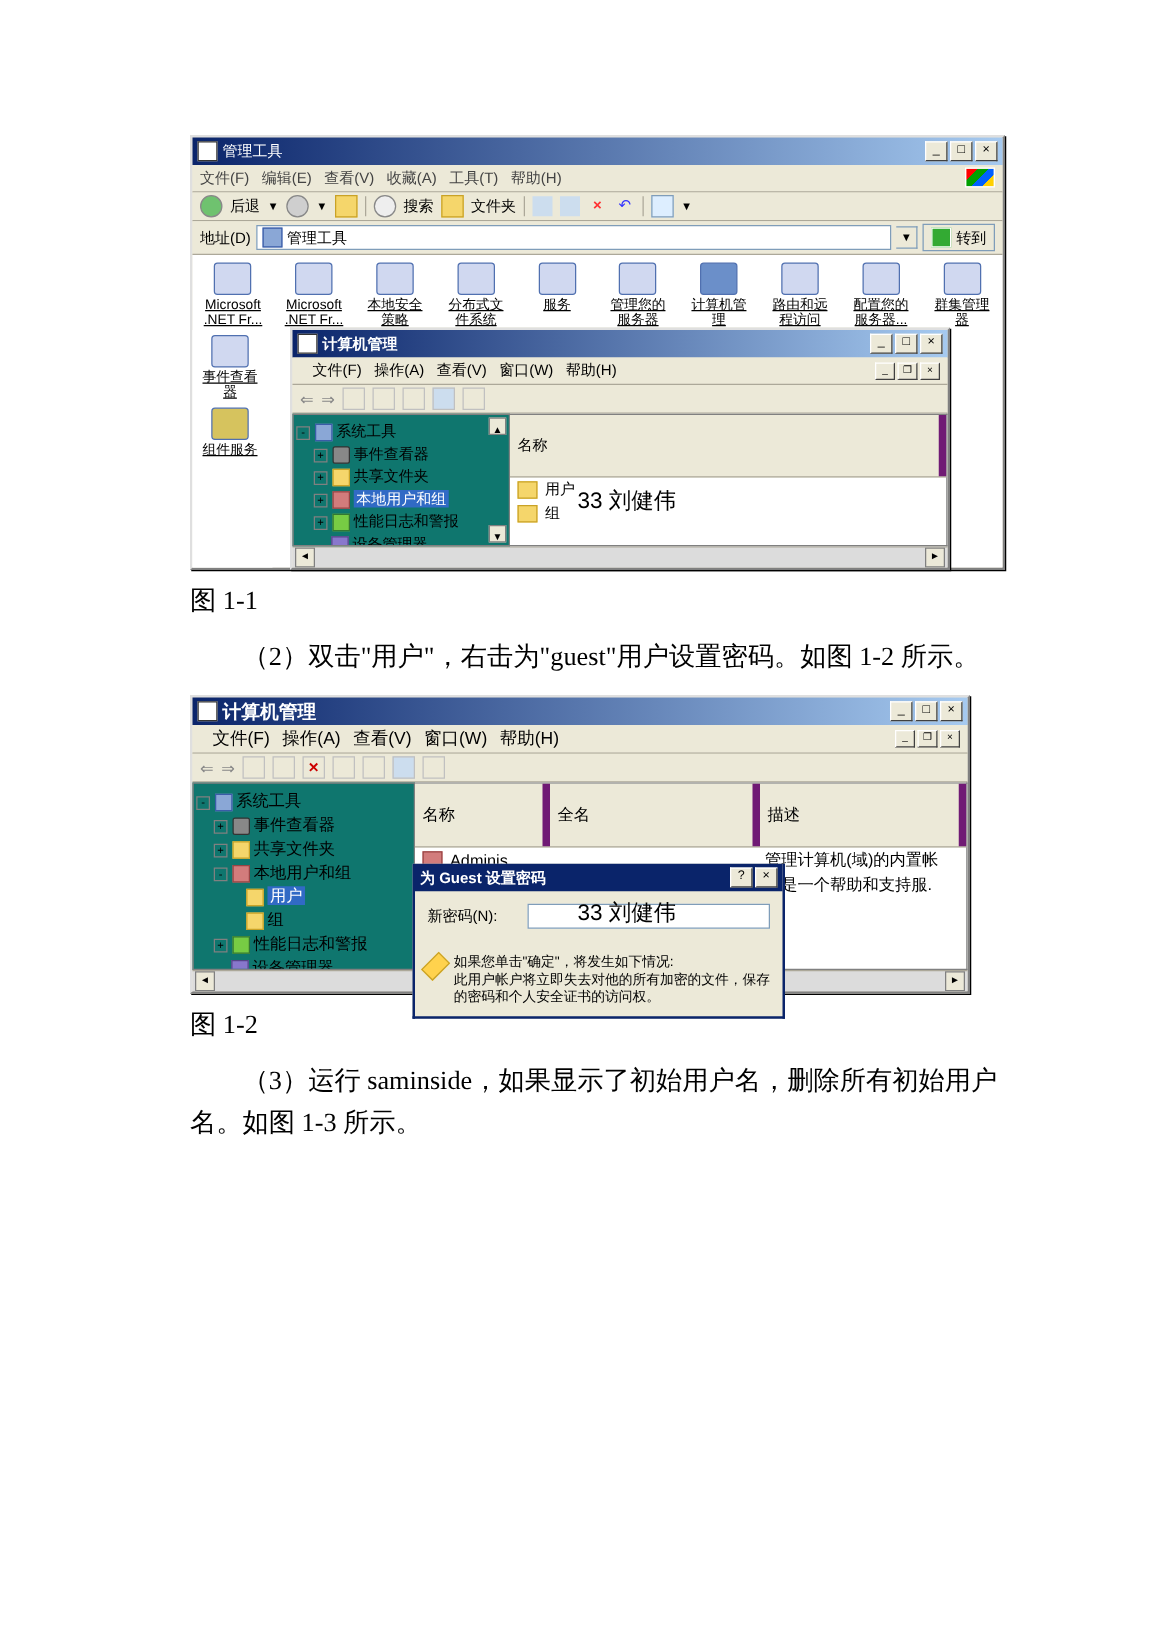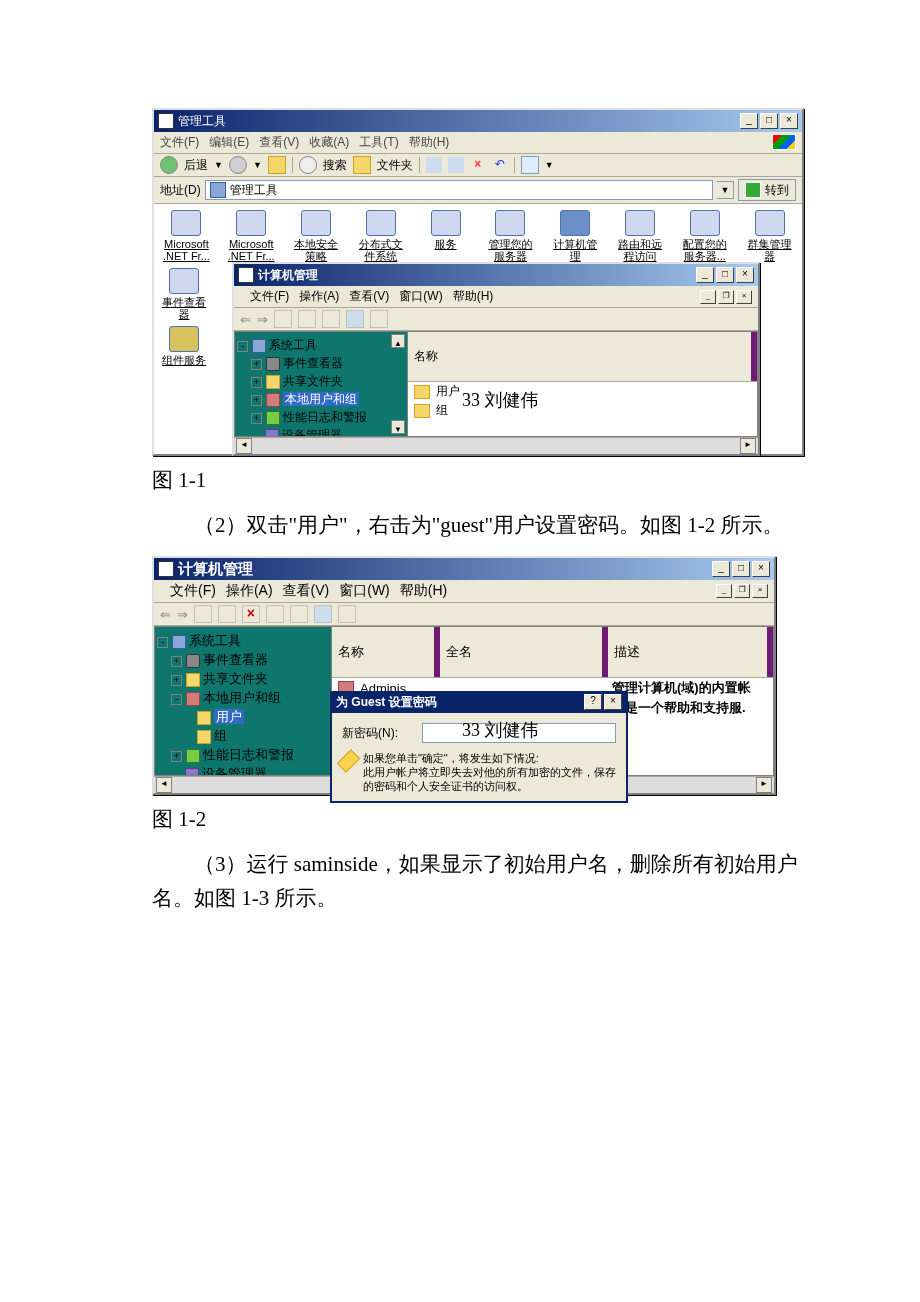--- a/index.html
+++ b/index.html
@@ -169,21 +169,21 @@
   
   .dialog {
     position:absolute;
     background:#ece9d8;
     border:2px solid #0a246a;
     border-top:none;
     width:290px;
   }
   .dialog .titlebar{background:#0a246a;}
   .dialog .body{padding:10px 10px 8px;font-size:12px;color:#000;}
-  .formrow{display:flex;align-items:center;margin-bottom:8px;}
+  .formrow{display:flex;align-items:center;margin-bottom:20px;}
   .formrow label{width:80px;}
   .formrow input{
     flex:1;height:18px;border:1px solid #7f9db9;background:#fff;font-size:12px;padding:0 4px;
   }
   .warn-row{display:flex;gap:8px;align-items:flex-start;margin-top:6px;}
   .warn-ic{width:18px;height:18px;background:#ffd24d;border:1px solid #c9a227;transform:rotate(45deg);}
   .warn-txt{font-size:11px;line-height:14px;}
 
   
   .doc-text{
@@ -201,35 +201,35 @@
     margin-top:108px;
     width:648px;
   }
   .screenshot2{
     position:relative;
     margin-left:152px;
     width:620px;
   }
   .flexh{display:flex;}
   .overlay-text{
-    position:absolute;font-size:18px;font-family:Liberation Serif, serif;color:#000;
+    position:absolute;font-size:18px;font-family:Liberation Sans, sans-serif;color:#000;
   }
   .mdi-btns{display:flex;gap:2px;margin-left:auto;}
   .mdi-btns .winbtn{width:14px;height:12px;font-size:8px;line-height:10px;}
   .inner-menubar{display:flex;gap:10px;padding:2px 6px;font-size:12px;border-bottom:1px solid #aca899;background:#ece9d8;align-items:center;}
   .inner-toolbar{display:flex;gap:6px;padding:2px 6px;border-bottom:1px solid #aca899;background:#ece9d8;align-items:center;}
   .inner-toolbar .navarr{font-family:Arial;color:#888;font-size:13px;}
   .inner-toolbar .tb{width:16px;height:16px;border:1px solid #c0c0c0;background:#ece9d8;}
 
   .vsplit{display:flex;height:106px;}
   .vsplit2{display:flex;height:150px;position:relative;}
 
   .rightcol .list-row .c1{flex:0 0 90px;overflow:hidden;white-space:nowrap;text-overflow:ellipsis;}
   .rightcol .list-row .c2{flex:0 0 150px;overflow:hidden;white-space:nowrap;text-overflow:ellipsis;}
-  .rightcol .list-row .c3{flex:1;overflow:hidden;white-space:nowrap;text-overflow:ellipsis;font-weight:bold;}
+  .rightcol .list-row .c3{flex:1;overflow:hidden;white-space:nowrap;text-overflow:ellipsis;}
 </style>
 </head>
 <body>
 
 <div class="page">
 
   <div class="screenshot1 win">
     <div class="titlebar">
       <span class="title-icon"></span>
       <span>管理工具</span>

